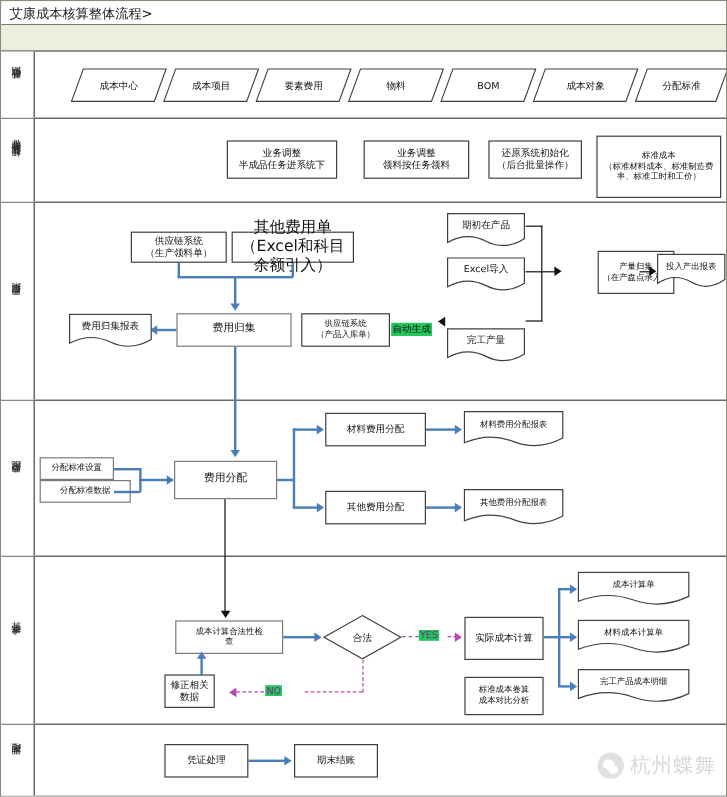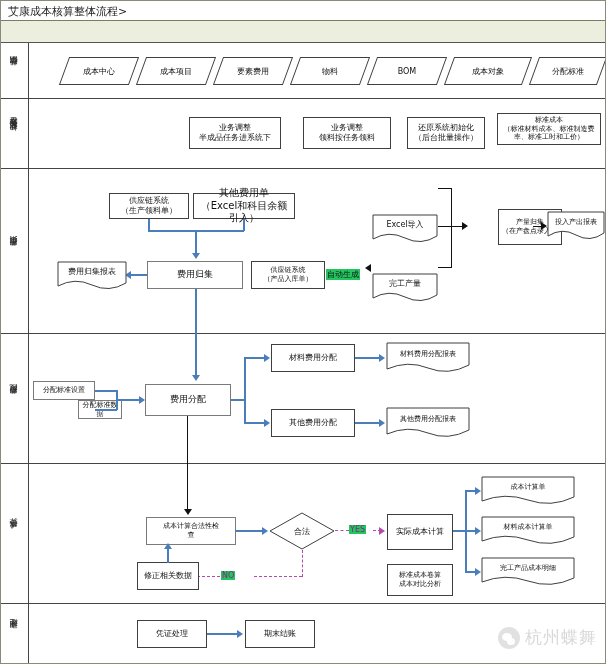--- a/index.html
+++ b/index.html
@@ -138,39 +138,39 @@
       <div class="node" style="left:274px;top:18px;width:88px;height:32px;flex-direction:column;">
         <span>业务调整</span>
         <span>领料按任务领料</span>
       </div>
 
       <div class="node" style="left:378px;top:18px;width:78px;height:32px;flex-direction:column;">
         <span>还原系统初始化</span>
         <span>（后台批量操作）</span>
       </div>
 
-      <div class="node" style="left:468px;top:14px;width:104px;height:32px;flex-direction:column;font-size:7px;">
+      <div class="node" style="left:468px;top:14px;width:104px;height:52px;flex-direction:column;font-size:7px;">
         <span>标准成本</span>
         <span>（标准材料成本、标准制造费率、标准工时和工价）</span>
       </div>
     </div>
   </div>
 
   <div class="lane" style="top:168px;height:165px;">
     <div class="lane-hdr">
       <div class="vtxt">费用归集</div>
     </div>
     <div class="lane-body">
 
       <div class="node" style="left:80px;top:24px;width:80px;height:26px;flex-direction:column;">
         <span>供应链系统</span>
         <span>（生产领料单）</span>
       </div>
 
-      <div class="node" style="left:164px;top:24px;width:102px;height:26px;flex-direction:column;font-size:10px;">
+      <div class="node" style="left:164px;top:24px;width:102px;height:26px;flex-direction:column;font-size:13px;">
         <span>其他费用单</span>
         <span>（Excel和科目余额引入）</span>
       </div>
 
       <div class="lnv" style="left:119px;top:50px;width:1.5px;height:12px;"></div>
       <div class="lnv" style="left:214px;top:50px;width:1.5px;height:12px;"></div>
       <div class="ln" style="left:119px;top:61px;width:96px;height:1.5px;"></div>
       <div class="lnv" style="left:166px;top:61px;width:1.5px;height:26px;"></div>
       <div class="ar dn" style="left:163px;top:84px;"></div>
 
@@ -189,20 +189,26 @@
       </div>
 
       <div class="node" style="left:222px;top:92px;width:74px;height:28px;flex-direction:column;font-size:7px;">
         <span>供应链系统</span>
         <span>（产品入库单）</span>
       </div>
       <div class="etxt k" style="left:297px;top:100px;">自动生成</div>
 
       <div class="lnv" style="left:166px;top:120px;width:1.5px;height:45px;"></div>
 
+      <div class="doc" style="left:343px;top:8px;width:66px;height:30px;">
+        <svg width="66" height="30" viewBox="0 0 66 30">
+            <path d="M1 1 H65 V22 Q49 32 33 24 Q17 16 1 25 Z" fill="#fff" stroke="#3f3f3f" stroke-width="1"></path>
+          </svg>
+        <div class="lbl">期初在产品</div>
+      </div>
 
       <div class="doc" style="left:343px;top:45px;width:66px;height:30px;padding-left:32px;">
         <svg width="66" height="30" viewBox="0 0 66 30">
             <path d="M1 1 H65 V22 Q49 32 33 24 Q17 16 1 25 Z" fill="#fff" stroke="#3f3f3f" stroke-width="1"></path>
           </svg>
         <div class="lbl">Excel导入</div>
       </div>
 
       <div class="doc" style="left:343px;top:104px;width:66px;height:30px;">
         <svg width="66" height="30" viewBox="0 0 66 30">
@@ -240,21 +246,21 @@
       <div class="vtxt">费用分配</div>
     </div>
     <div class="lane-body">
 
       <div class="lnv" style="left:166px;top:0;width:1.5px;height:44px;"></div>
       <div class="ar dn" style="left:163px;top:41px;"></div>
 
       <div class="node gray" style="left:4px;top:47px;width:62px;height:19px;font-size:7px;">
         <span>分配标准设置</span>
       </div>
-      <div class="node gray" style="left:4px;top:66px;width:44px;height:19px;font-size:7px;margin-left:45px;">
+      <div class="node gray" style="left:4px;top:66px;width:76px;height:19px;font-size:7px;">
         <span>分配标准数据</span>
       </div>
 
       <div class="ln" style="left:66px;top:56px;width:22px;height:1.5px;"></div>
       <div class="ln" style="left:66px;top:75px;width:22px;height:1.5px;"></div>
       <div class="lnv" style="left:87px;top:56px;width:1.5px;height:20px;"></div>
       <div class="ln" style="left:87px;top:65px;width:25px;height:1.5px;"></div>
       <div class="ar rt" style="left:110px;top:62px;"></div>
 
       <div class="node gray" style="left:116px;top:50px;width:86px;height:32px;font-size:9px;">
@@ -330,21 +336,21 @@
       <div class="node" style="left:358px;top:50px;width:66px;height:36px;">
         <span>实际成本计算</span>
       </div>
 
       <div class="dashv" style="left:273px;top:86px;height:27px;"></div>
       <div class="dash" style="left:225px;top:112px;width:48px;"></div>
       <div class="etxt m" style="left:192px;top:107px;">NO</div>
       <div class="dash" style="left:168px;top:112px;width:28px;"></div>
       <div class="ar lf m" style="left:162px;top:109px;"></div>
 
-      <div class="node" style="left:108px;top:98px;width:62px;height:28px;">
+      <div class="node" style="left:108px;top:98px;width:42px;height:28px;">
         <span>修正相关数据</span>
       </div>
       <div class="lnv" style="left:138px;top:81px;width:1.5px;height:18px;"></div>
       <div class="ar up" style="left:135px;top:79px;"></div>
 
       <div class="node" style="left:358px;top:100px;width:66px;height:32px;flex-direction:column;font-size:7px;">
         <span>标准成本卷算</span>
         <span>成本对比分析</span>
       </div>
 

